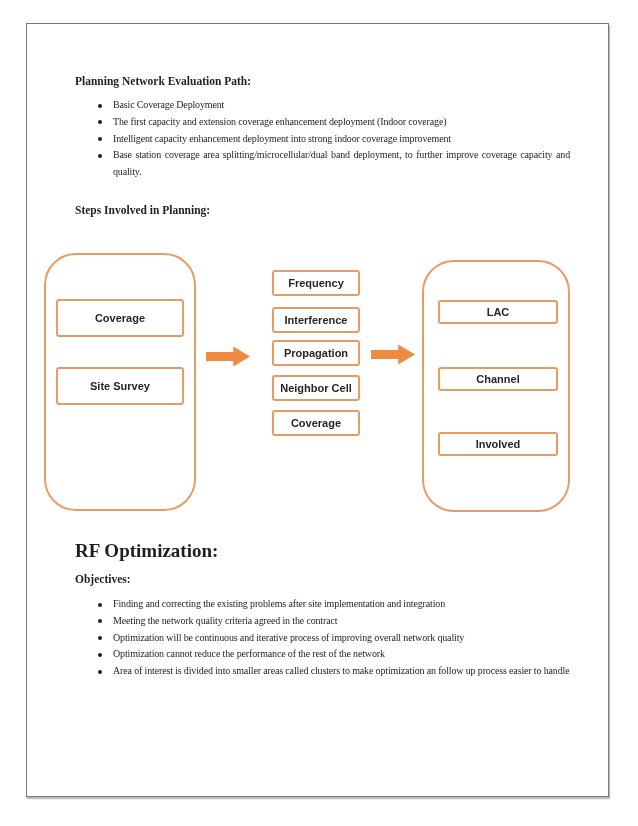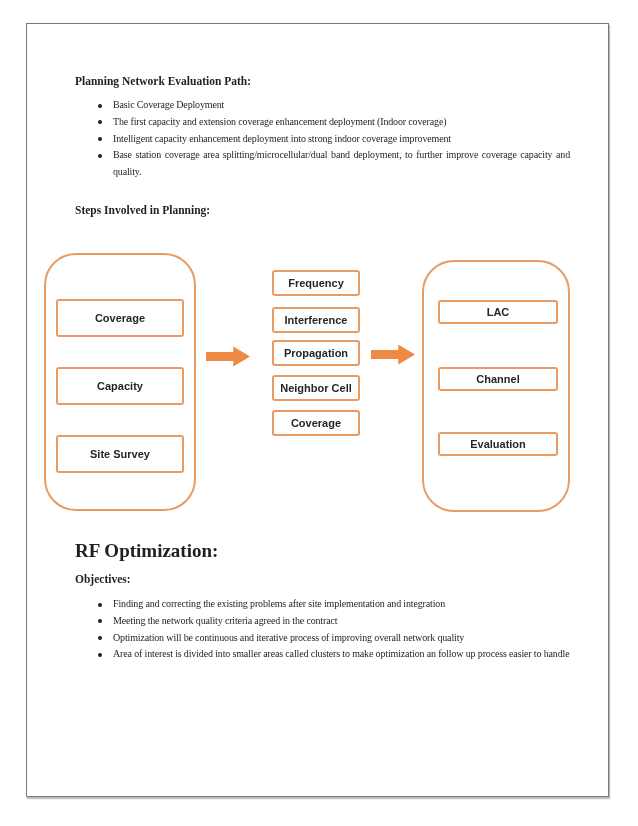--- a/index.html
+++ b/index.html
@@ -125,46 +125,46 @@
       <li><span class="dot"></span><span>The first capacity and extension coverage enhancement deployment (Indoor coverage)</span></li>
       <li><span class="dot"></span><span>Intelligent capacity enhancement deployment into strong indoor coverage improvement</span></li>
       <li><span class="dot"></span><span>Base station coverage area splitting/microcellular/dual band deployment, to further improve coverage capacity and quality.</span></li>
     </ul>
 
   <div id="steps-heading" class="h-bold">Steps Involved in Planning:</div>
 
   <div class="diagram">
     <div id="left-group" class="rounded-container">
         <div class="box">Coverage</div>
-        <div class="box">Capacity</div>
         <div class="box">Site Survey</div>
       </div>
 
     <div id="arrow-1" class="flow-arrow"></div>
 
     <div id="middle-group">
         <div class="box">Frequency</div>
         <div class="box">Interference</div>
         <div class="box">Propagation</div>
         <div class="box">Neighbor Cell</div>
         <div class="box">Coverage</div>
       </div>
 
     <div id="arrow-2" class="flow-arrow"></div>
 
     <div id="right-group" class="rounded-container">
         <div class="box">LAC</div>
         <div class="box">Channel</div>
-        <div class="box">Evaluation</div>
+        <div class="box">Involved</div>
       </div>
   </div>
 
   <div id="rf-heading" class="h-bold">RF Optimization:</div>
 
   <div id="objectives-heading" class="h-bold">Objectives:</div>
 
   <ul id="objectives-list" class="bullets">
       <li><span class="dot"></span><span>Finding and correcting the existing problems after site implementation and integration</span></li>
       <li><span class="dot"></span><span>Meeting the network quality criteria agreed in the contract</span></li>
       <li><span class="dot"></span><span>Optimization will be continuous and iterative process of improving overall network quality</span></li>
+      <li><span class="dot"></span><span>Optimization cannot reduce the performance of the rest of the network</span></li>
       <li><span class="dot"></span><span>Area of interest is divided into smaller areas called clusters to make optimization an follow up process easier to handle</span></li>
     </ul>
 </div>
 
 </body></html>

